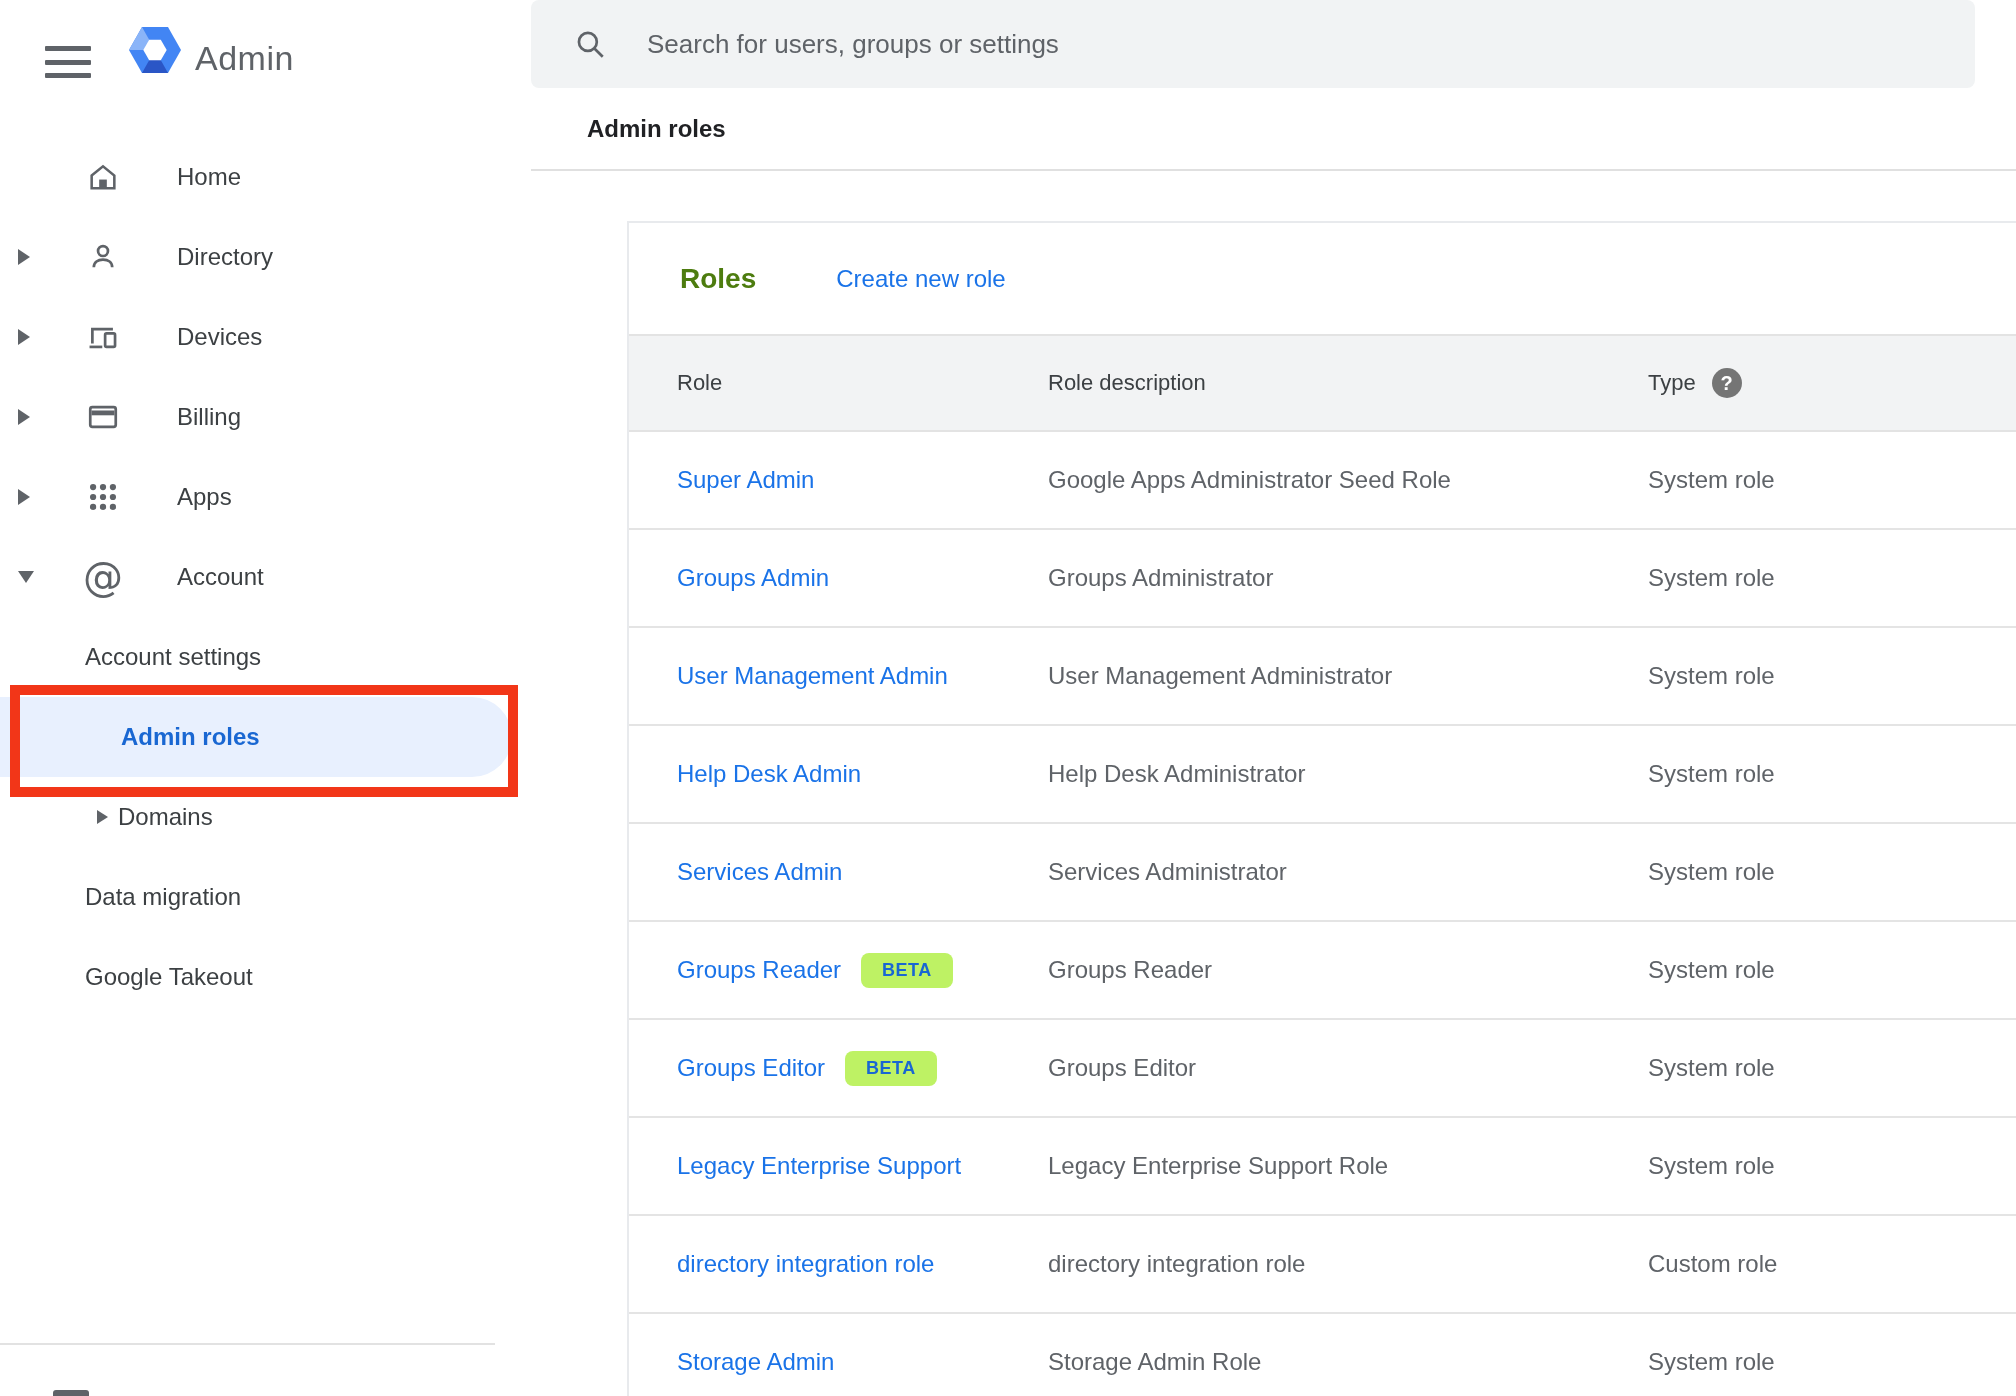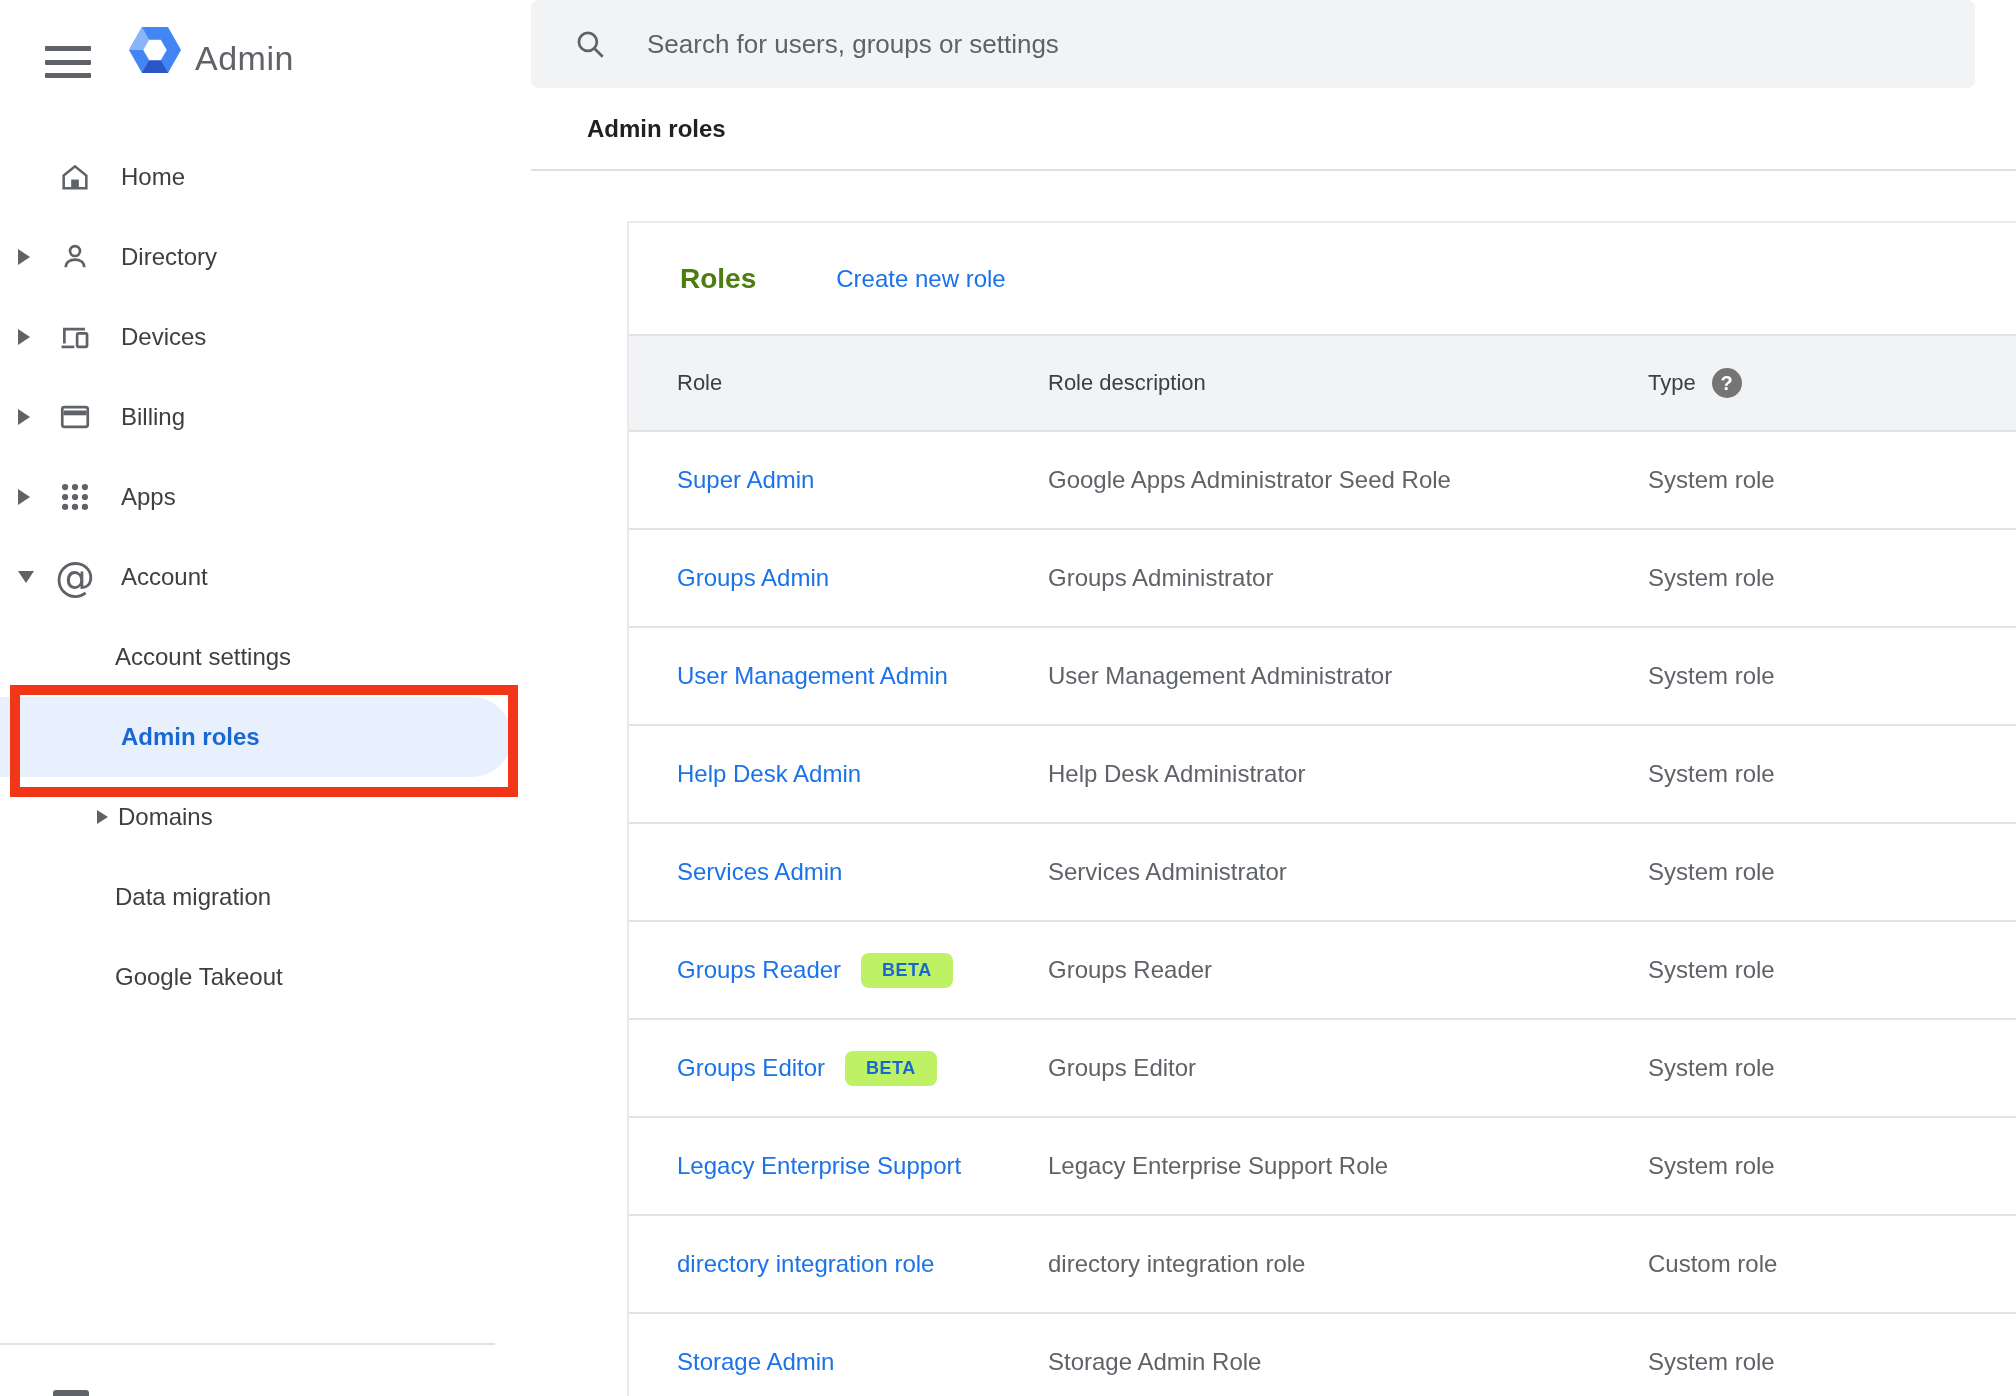--- a/index.html
+++ b/index.html
@@ -11,30 +11,30 @@
 
   
   .sidebar { position:absolute; left:0; top:0; width:531px; height:1396px; background:#fff; }
   .sb-header { height:78px; display:flex; align-items:flex-end; padding-left:45px; }
   .hamburger { width:46px; height:32px; display:flex; flex-direction:column; justify-content:space-between; cursor:pointer; }
   .hamburger i { display:block; height:5px; background:#5f6368; border-radius:1px; }
   .logo { margin-left:38px; width:52px; height:56px; }
   .app-title { margin-left:14px; font-size:34px; color:#5f6368; letter-spacing:0.5px; }
 
   .nav { margin-top:59px; }
-  .nav-item { height:80px; display:flex; align-items:center; padding-left:18px; cursor:pointer; }
+  .nav-item { height:80px; display:flex; align-items:center; padding-left:18px; cursor:pointer;gap:28px; }
   .arrow-slot { width:22px; display:flex; justify-content:flex-start; }
   .tri-right { width:0; height:0; border-left:12px solid #5f6368; border-top:8px solid transparent; border-bottom:8px solid transparent; }
   .tri-down  { width:0; height:0; border-top:12px solid #5f6368; border-left:8px solid transparent; border-right:8px solid transparent; }
   .nav-icon { width:34px; height:34px; margin-left:18px; display:flex; align-items:center; justify-content:center; }
   .nav-icon svg { width:34px; height:34px; }
   .at-glyph { font-size:40px; color:#5f6368; font-family:"DejaVu Sans", sans-serif; line-height:34px; }
   .nav-label { margin-left:29px; font-size:24px; color:#3c4043; }
 
-  .sub-item { height:80px; display:flex; align-items:center; padding-left:115px; font-size:24px; color:#3c4043; cursor:pointer; }
+  .sub-item { height:80px; display:flex; align-items:center; padding-left:85px; font-size:24px; color:#3c4043; cursor:pointer; }
   .sub-item.with-arrow { padding-left:97px; }
   .sub-item.with-arrow .tri-right { border-left-width:11px; border-top-width:7px; border-bottom-width:7px; margin-right:10px; }
   .sub-item.selected {
     width:391px; padding-left:121px; background:#e8f0fe;
     border-radius:0 40px 40px 0; color:#1967d2; font-weight:bold;
   }
 
   .annotation-box {
     position:absolute; left:10px; top:685px; width:488px; height:92px;
     border:10px solid #f23618; pointer-events:none; z-index:5;

